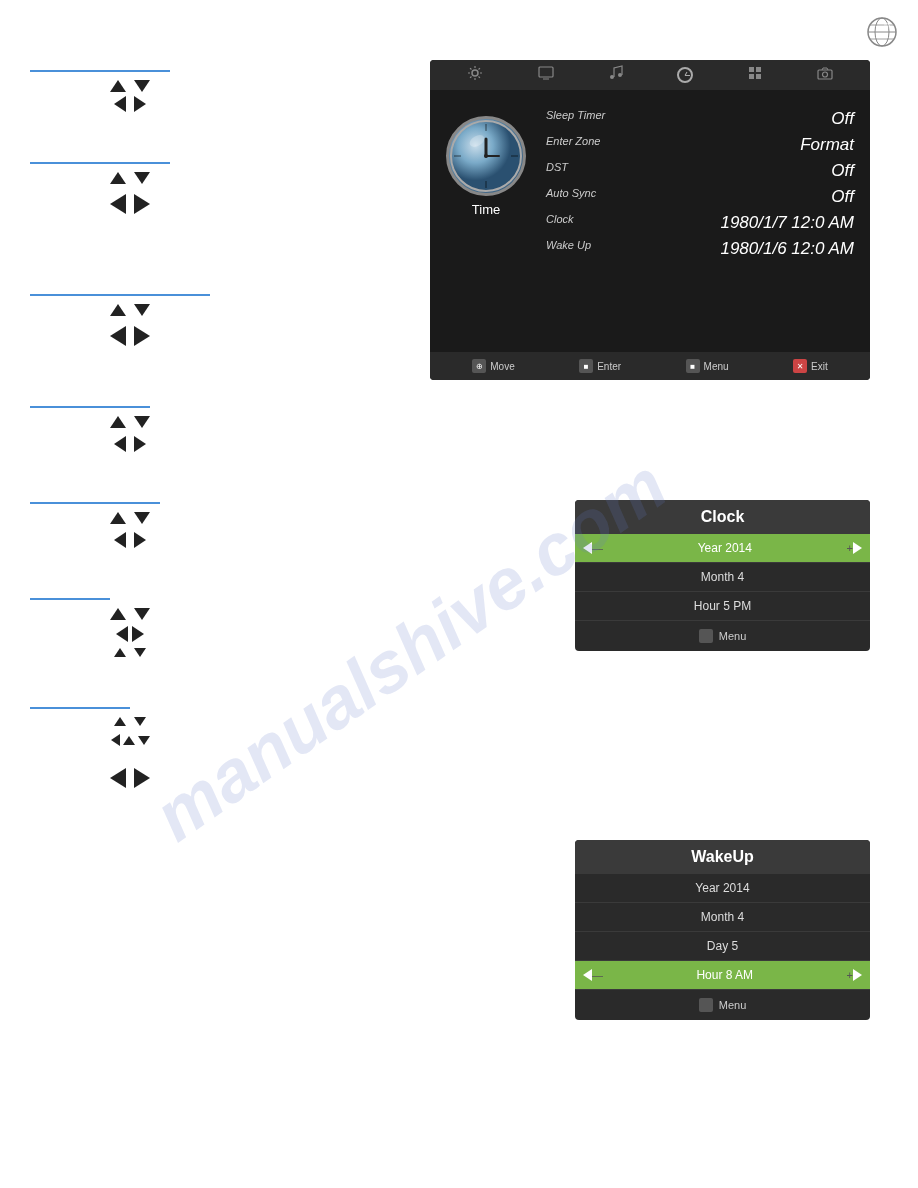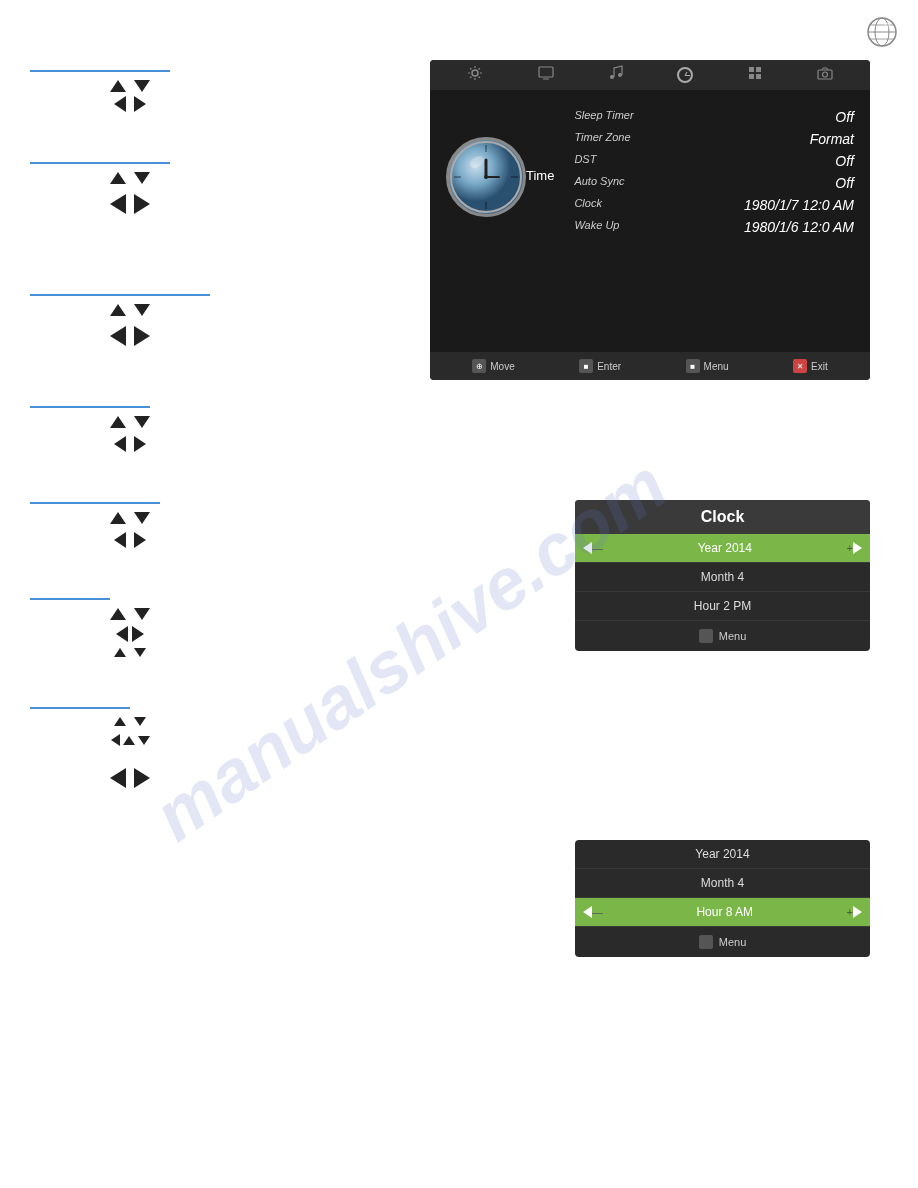--- a/index.html
+++ b/index.html
@@ -184,21 +184,21 @@
       font-style: italic;
     }
 
     .tm-key {
       color: #ccc;
       font-size: 11px;
     }
 
     .tm-val {
       color: #fff;
-      font-size: 14px;
+      font-size: 17px;
     }
 
     .tm-bottom-bar {
       position: absolute;
       bottom: 0;
       left: 0;
       right: 0;
       height: 28px;
       background: #2a2a2a;
       display: flex;
@@ -486,21 +486,21 @@
     <div>
       <svg width="16" height="13" viewBox="0 0 16 13">
           <rect x="1" y="3" width="14" height="9" rx="1" fill="none" stroke="#888" stroke-width="1.2"></rect>
           <path d="M5 3 L6 1 H10 L11 3" fill="none" stroke="#888" stroke-width="1"></path>
           <circle cx="8" cy="7.5" r="2.5" fill="none" stroke="#888" stroke-width="1.2"></circle>
         </svg>
     </div>
   </div>
 
   <div class="tm-content">
-    <div style="display:flex;align-items:center;">
+    <div style="display:flex;flex-direction:column;align-items:center;">
       <div class="tm-clock-icon">
         <svg width="74" height="74" viewBox="0 0 74 74">
           <defs>
             <radialGradient id="cg" cx="35%" cy="35%">
               <stop offset="0%" stop-color="#c8dcea"></stop>
               <stop offset="50%" stop-color="#7aaac8"></stop>
               <stop offset="100%" stop-color="#2a5070"></stop>
             </radialGradient>
           </defs>
           <circle cx="37" cy="37" r="35" fill="url(#cg)" stroke="#aaa" stroke-width="2"></circle>
@@ -519,21 +519,21 @@
         </svg>
       </div>
       <div class="tm-label">Time</div>
     </div>
     <div class="tm-settings">
       <div class="tm-row">
         <span class="tm-key">Sleep Timer</span>
         <span class="tm-val">Off</span>
       </div>
       <div class="tm-row">
-        <span class="tm-key">Timer Zone</span>
+        <span class="tm-key">Enter Zone</span>
         <span class="tm-val">Format</span>
       </div>
       <div class="tm-row">
         <span class="tm-key">DST</span>
         <span class="tm-val">Off</span>
       </div>
       <div class="tm-row">
         <span class="tm-key">Auto Sync</span>
         <span class="tm-val">Off</span>
       </div>
@@ -578,40 +578,44 @@
     <span style="color:#555;font-size:11px;">+</span>
     <span class="panel-arrow-right white"></span>
   </div>
 
   <div class="panel-row">
     <span class="panel-row-content">Month 4</span>
   </div>
 
 
   <div class="panel-row">
-    <span class="panel-row-content">Hour 2  PM</span>
+    <span class="panel-row-content">Hour 5  PM</span>
   </div>
 
 
   <div class="panel-bottom-bar">
     <div class="menu-icon-small"></div>
     <span style="color:#ccc;font-size:11px;">Menu</span>
   </div>
 </div>
 
 <div class="wakeup-panel">
+  <div class="panel-title">WakeUp</div>
 
   <div class="panel-row">
     <span class="panel-row-content">Year 2014</span>
   </div>
 
   <div class="panel-row">
     <span class="panel-row-content">Month 4</span>
   </div>
 
+  <div class="panel-row">
+    <span class="panel-row-content">Day 5</span>
+  </div>
 
   <div class="panel-row active-row" style="display:flex;align-items:center;justify-content:space-between;padding:7px 8px;">
     <span class="panel-arrow-left white"></span>
     <span style="color:#555;font-size:11px;">—</span>
     <span class="panel-row-content" style="color:#fff;font-size:12px;">Hour 8  AM</span>
     <span style="color:#555;font-size:11px;">+</span>
     <span class="panel-arrow-right white"></span>
   </div>
 
 

